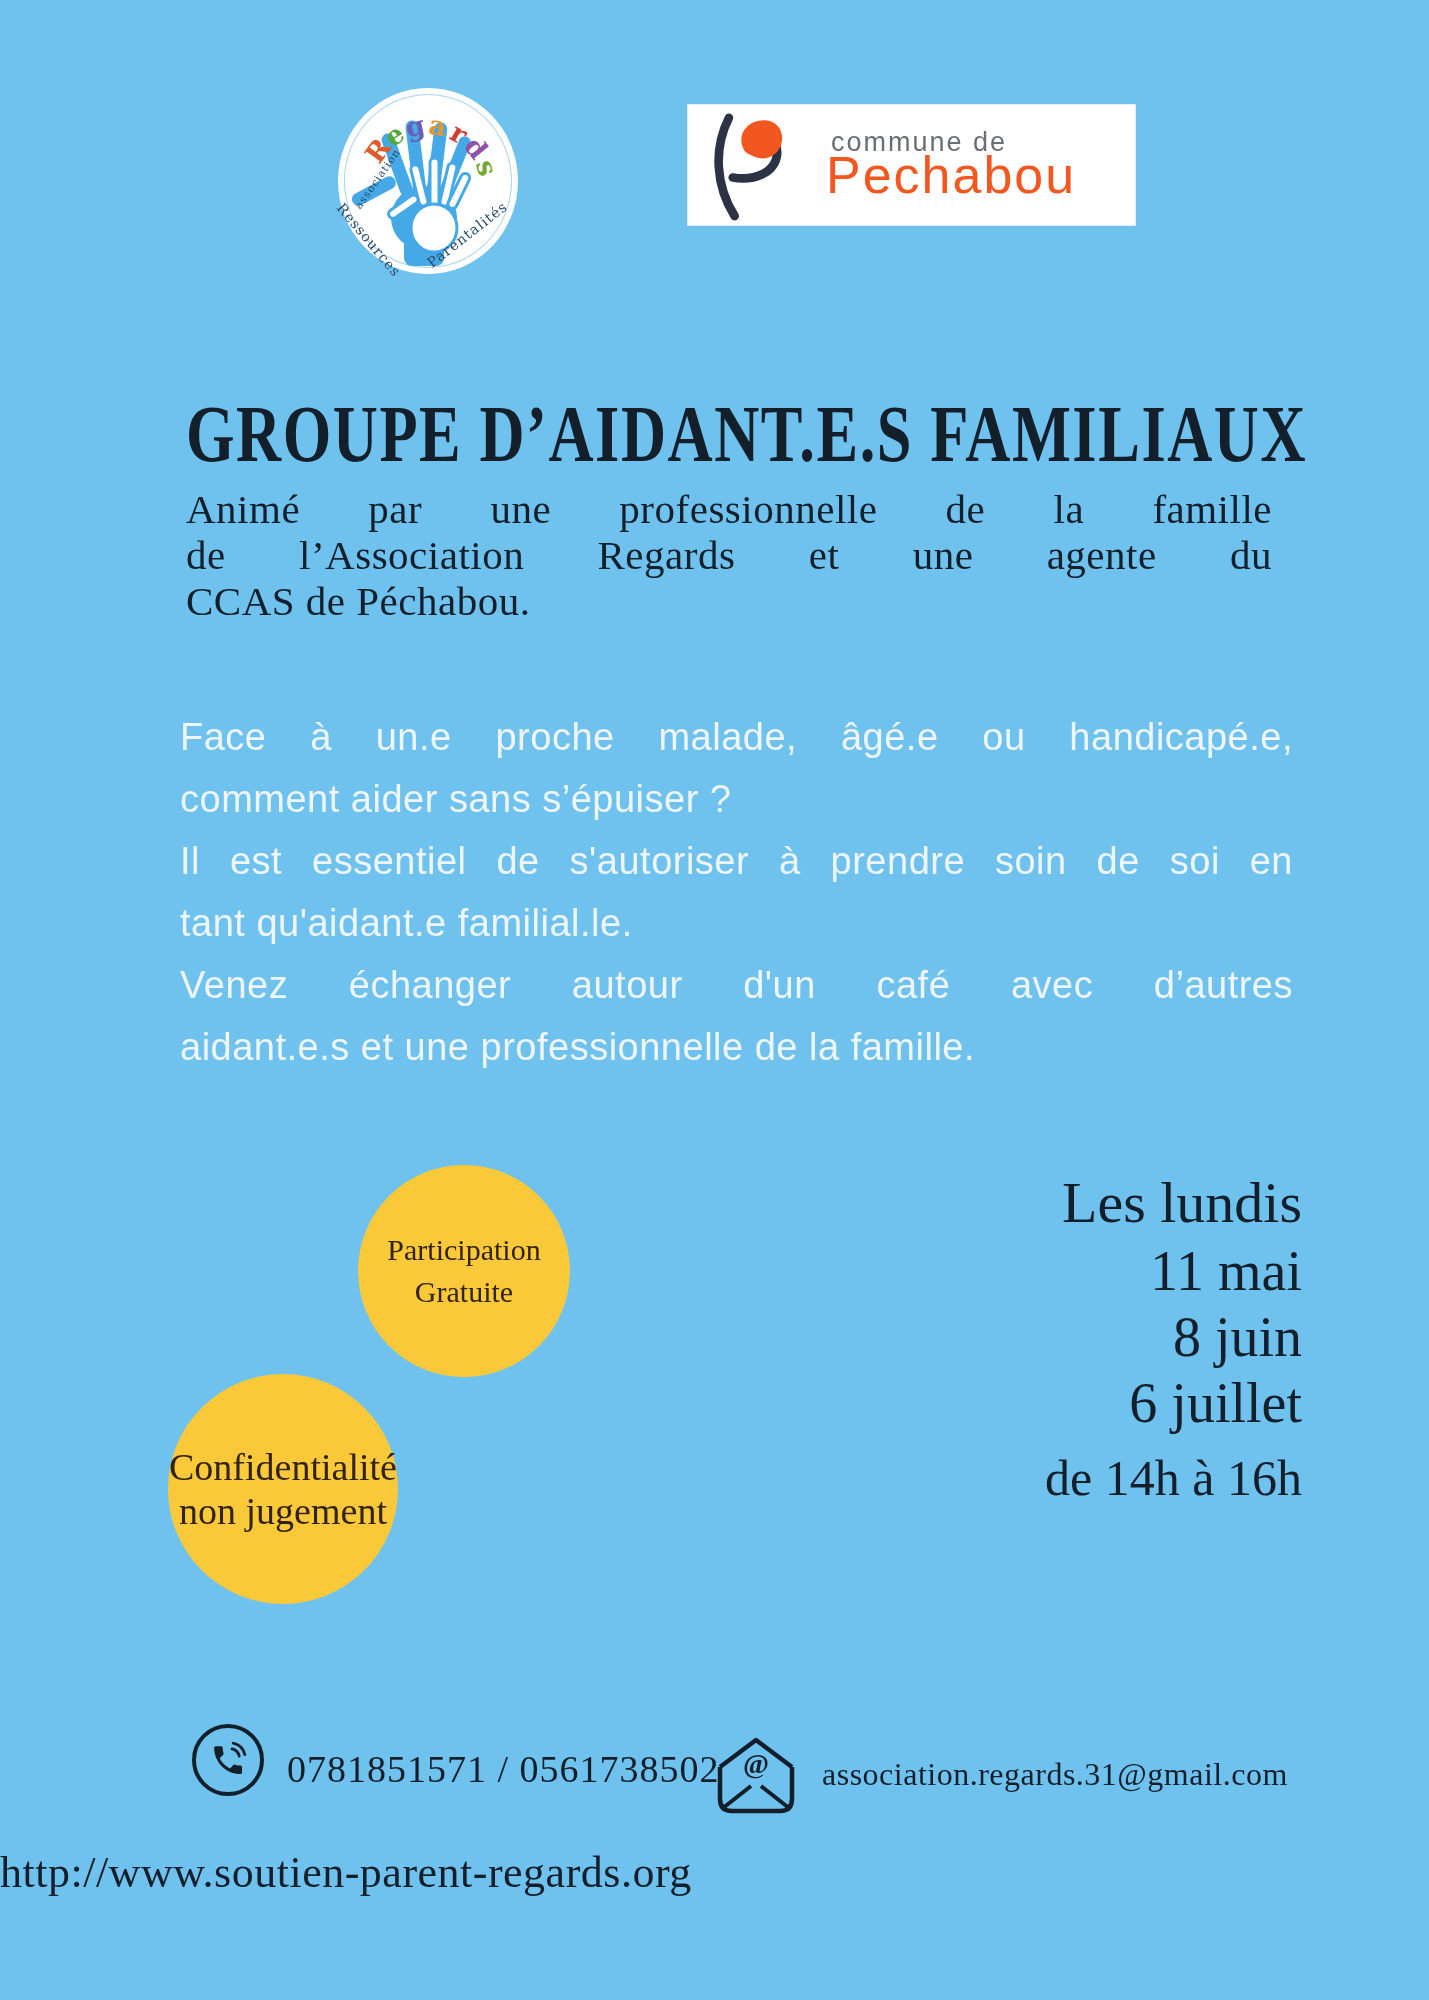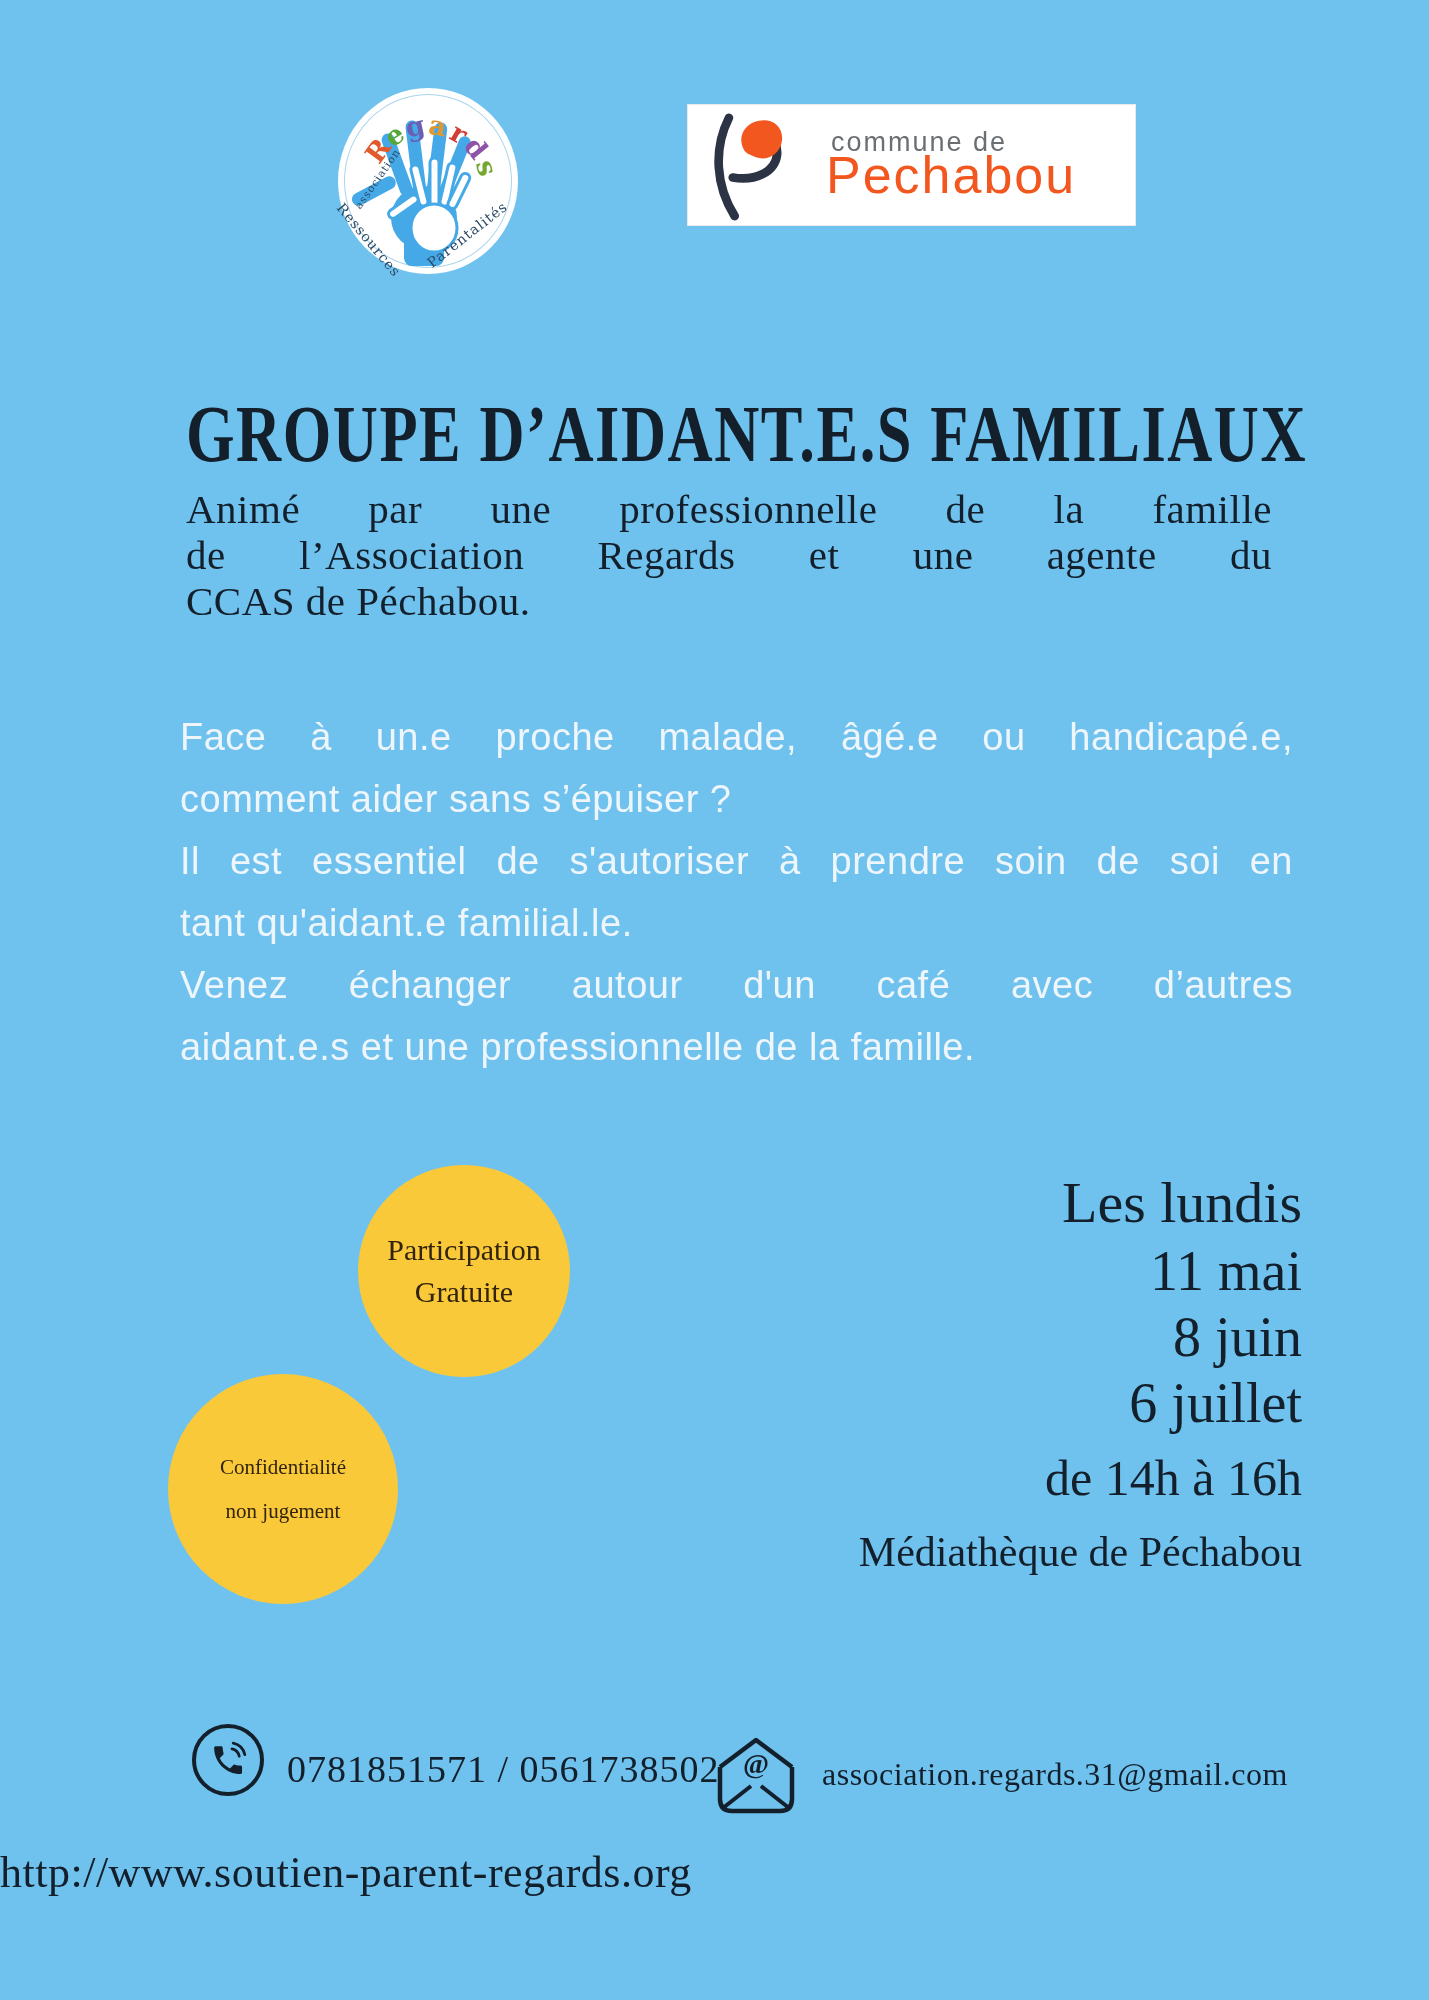--- a/index.html
+++ b/index.html
@@ -46,21 +46,21 @@
   
   .intro{position:absolute;left:180px;top:706px;width:1113px;
     font-family:"Liberation Sans",sans-serif;font-size:38px;line-height:62px;
     color:var(--text-light);letter-spacing:0.5px;}
 
   
   .badge{position:absolute;border-radius:50%;background:var(--badge-yellow);
     display:flex;flex-direction:column;align-items:center;justify-content:center;
     text-align:center;color:var(--badge-text);}
   .badge-free{left:358px;top:1165px;width:212px;height:212px;font-size:30px;line-height:42px;}
-  .badge-conf{left:168px;top:1374px;width:230px;height:230px;font-size:21px;line-height:44px;}
+  .badge-conf{left:168px;top:1374px;width:230px;height:230px;font-size:38px;line-height:44px;}
 
   
   .schedule{position:absolute;right:127px;top:1168px;text-align:right;color:var(--ink);}
   .schedule .heading{font-size:58px;line-height:70px;}
   .schedule .date{font-size:56px;line-height:66px;}
   .schedule .time{font-size:50px;line-height:64px;margin-top:10px;}
   .schedule .place{font-size:42px;line-height:52px;margin-top:16px;}
 
   
   .phone-icon{position:absolute;left:189px;top:1721px;width:78px;height:78px;}
@@ -146,21 +146,20 @@
   <div>Confidentialité</div>
   <div>non jugement</div>
 </div>
 
 <div class="schedule">
   <div class="heading">Les lundis</div>
   <div class="date">11 mai</div>
   <div class="date">8 juin</div>
   <div class="date">6 juillet</div>
   <div class="time">de 14h à 16h</div>
-  <div class="place">Médiathèque de Péchabou</div>
 </div>
 
 <svg class="phone-icon" viewBox="0 0 78 78">
   <circle cx="39" cy="39" r="34" fill="none" stroke="#13202c" stroke-width="4"></circle>
   <g transform="translate(20.5,20.5) scale(1.55)">
     <path d="M6.62 10.79c1.44 2.83 3.76 5.14 6.59 6.59l2.2-2.2c.27-.27.67-.36 1.02-.24 1.12.37 2.33.57 3.57.57.55 0 1 .45 1 1V20c0 .55-.45 1-1 1-9.39 0-17-7.61-17-17 0-.55.45-1 1-1h3.5c.55 0 1 .45 1 1 0 1.25.2 2.45.57 3.57.11.35.03.74-.25 1.02l-2.2 2.2z" fill="#13202c"></path>
     <path d="M14.5 4.8a6.2 6.2 0 0 1 4.7 4.7" fill="none" stroke="#13202c" stroke-width="1.8" stroke-linecap="round"></path>
     <path d="M15.3 1a9.8 9.8 0 0 1 7.5 7.5" fill="none" stroke="#13202c" stroke-width="1.8" stroke-linecap="round"></path>
   </g>
 </svg>

